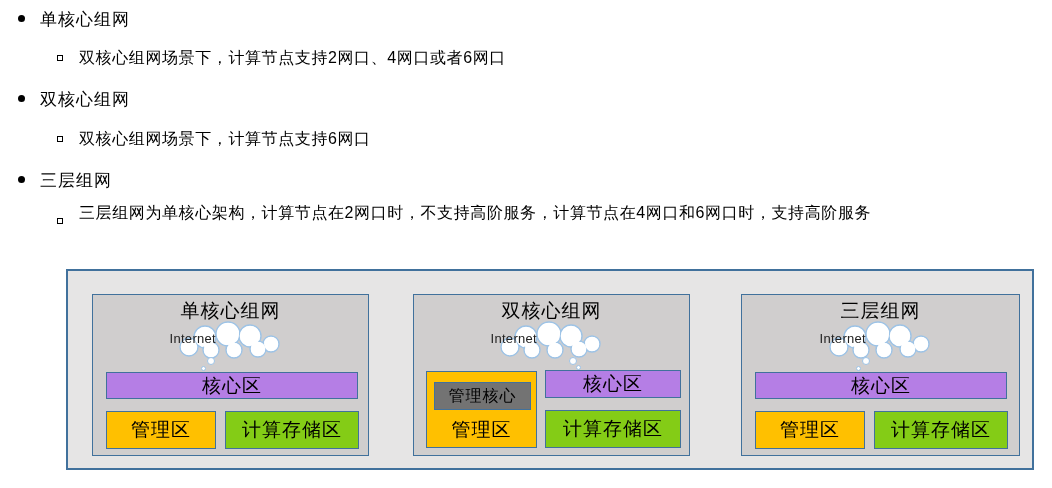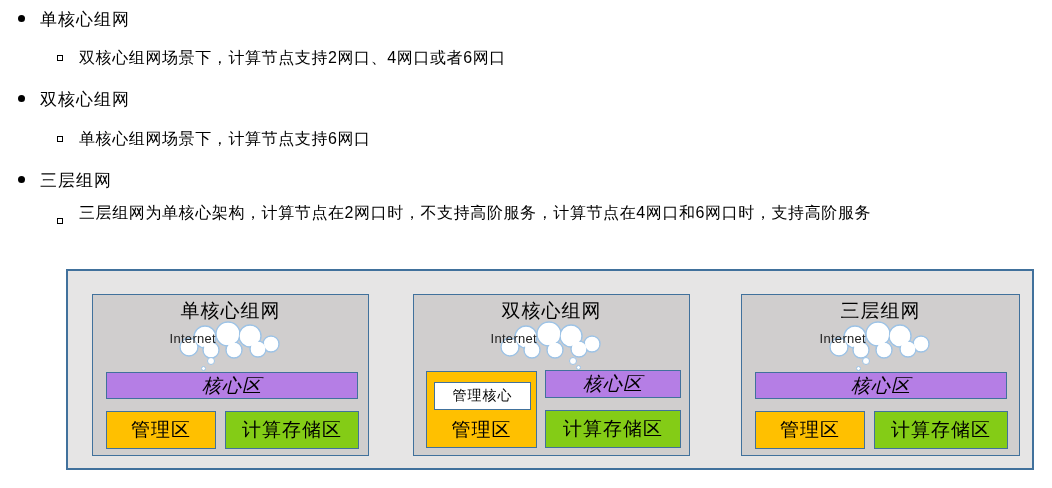--- a/index.html
+++ b/index.html
@@ -61,56 +61,56 @@
   .tail-small{
     position:absolute;width:5px;height:5px;border-radius:50%;
     background:#fff;border:1px solid #9dc3e6;box-sizing:border-box;
   }
 
   .zone{
     position:absolute;box-sizing:border-box;border:1.6px solid #41719c;
     display:flex;align-items:center;justify-content:center;
     font-size:19px;letter-spacing:1px;color:#000;white-space:nowrap;
   }
-  .core{background:#b57ee5;font-style:italic;}
+  .core{background:#b57ee5;}
   .mgmt{background:#ffc000;}
   .compute{background:#84cc16;}
 
   
   .coreA{left:13px;top:77px;width:252px;height:27px;}
   .mgmtA{left:13px;top:116px;width:110px;height:38px;}
   .compA{left:132px;top:116px;width:134px;height:38px;}
 
   
   .mgmtB{left:12px;top:76px;width:111px;height:77px;display:block;}
   .mgmt-core{
     position:absolute;left:7px;top:10px;width:97px;height:28px;
-    background:#ffffff;border:1.5px solid #41719c;box-sizing:border-box;
+    background:#737373;border:1.5px solid #41719c;box-sizing:border-box;
     display:flex;align-items:center;justify-content:center;
-    font-size:14px;color:#000;white-space:nowrap;
+    font-size:16px;color:#000;white-space:nowrap;
   }
   .mgmtB-label{
     position:absolute;left:0;right:0;bottom:4px;text-align:center;
     font-size:19px;letter-spacing:1px;color:#000;
   }
   .coreB{left:131px;top:75px;width:136px;height:28px;}
   .compB{left:131px;top:115px;width:136px;height:38px;}
 </style>
 </head>
 <body>
 
 <span class="dot" style="top:15px"></span>
 <div class="l1-text" style="top:8px">单核心组网</div>
 <span class="sq" style="top:55px"></span>
 <div class="l2-text" style="top:48px">双核心组网场景下，计算节点支持2网口、4网口或者6网口</div>
 
 <span class="dot" style="top:95px"></span>
 <div class="l1-text" style="top:88px">双核心组网</div>
 <span class="sq" style="top:136px"></span>
-<div class="l2-text" style="top:129px">单核心组网场景下，计算节点支持6网口</div>
+<div class="l2-text" style="top:129px">双核心组网场景下，计算节点支持6网口</div>
 
 <span class="dot" style="top:176px"></span>
 <div class="l1-text" style="top:169px">三层组网</div>
 <span class="sq" style="top:218px"></span>
 <div class="l2-text" style="top:203px">三层组网为单核心架构，计算节点在2网口时，不支持高阶服务，计算节点在4网口和6网口时，支持高阶服务</div>
 
 <div class="diagram">
 
   <div class="panel p1">
     <div class="panel-title">单核心组网</div>

